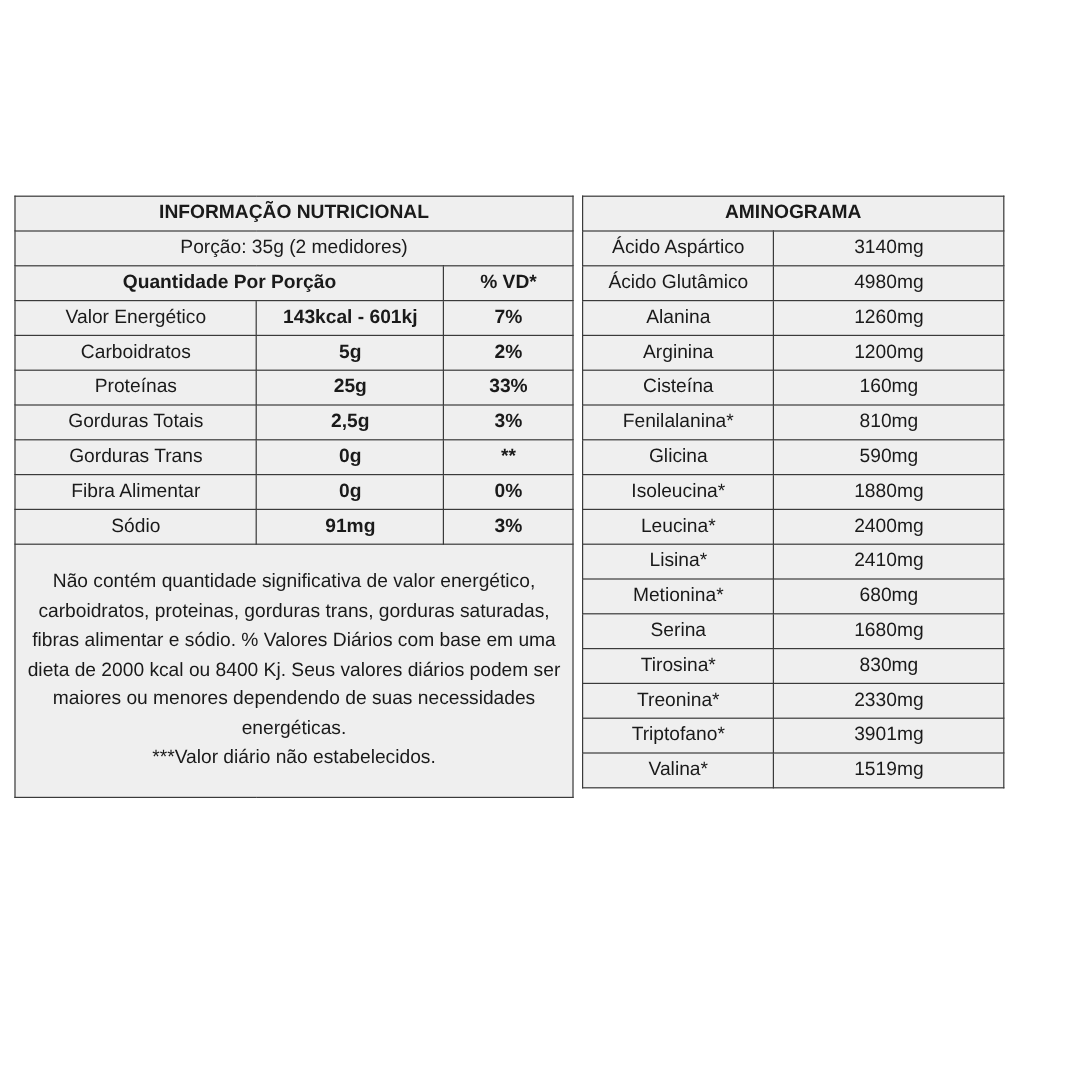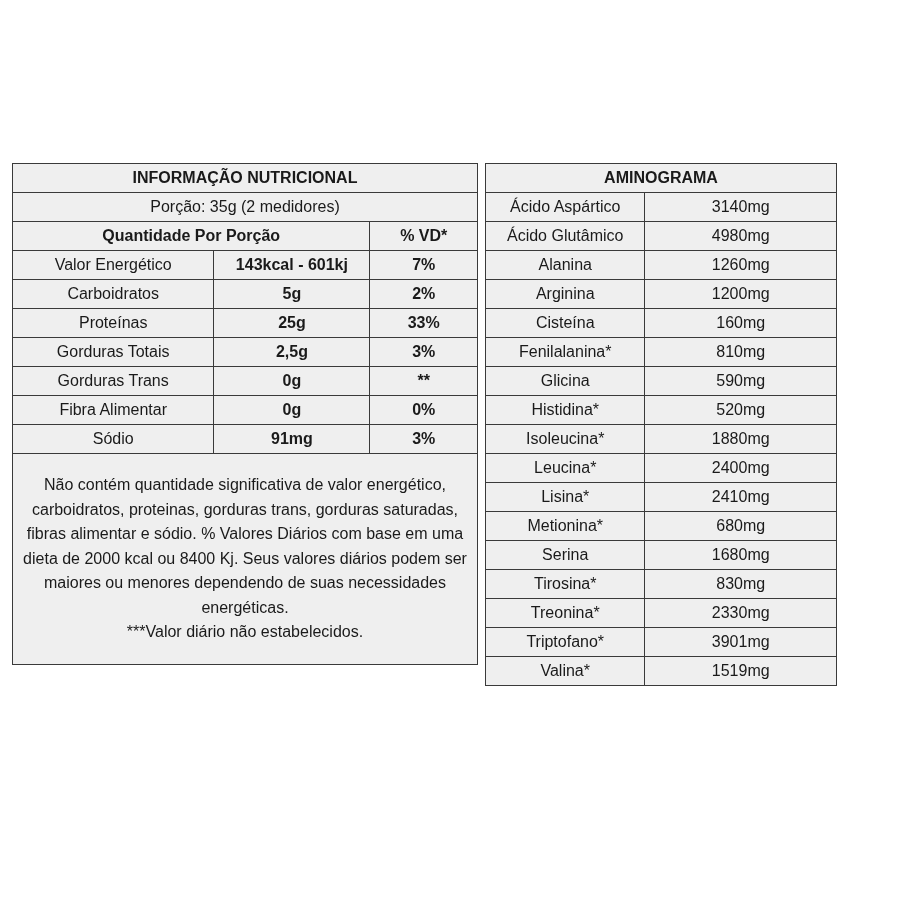--- a/index.html
+++ b/index.html
@@ -123,24 +123,20 @@
       </tr>
       <tr>
         <td class="left">Fenilalanina*</td>
         <td class="center">810mg</td>
       </tr>
       <tr>
         <td class="left">Glicina</td>
         <td class="center">590mg</td>
       </tr>
       <tr>
-        <td class="left">Histidina*</td>
-        <td class="center">520mg</td>
-      </tr>
-      <tr>
         <td class="left">Isoleucina*</td>
         <td class="center">1880mg</td>
       </tr>
       <tr>
         <td class="left">Leucina*</td>
         <td class="center">2400mg</td>
       </tr>
       <tr>
         <td class="left">Lisina*</td>
         <td class="center">2410mg</td>

